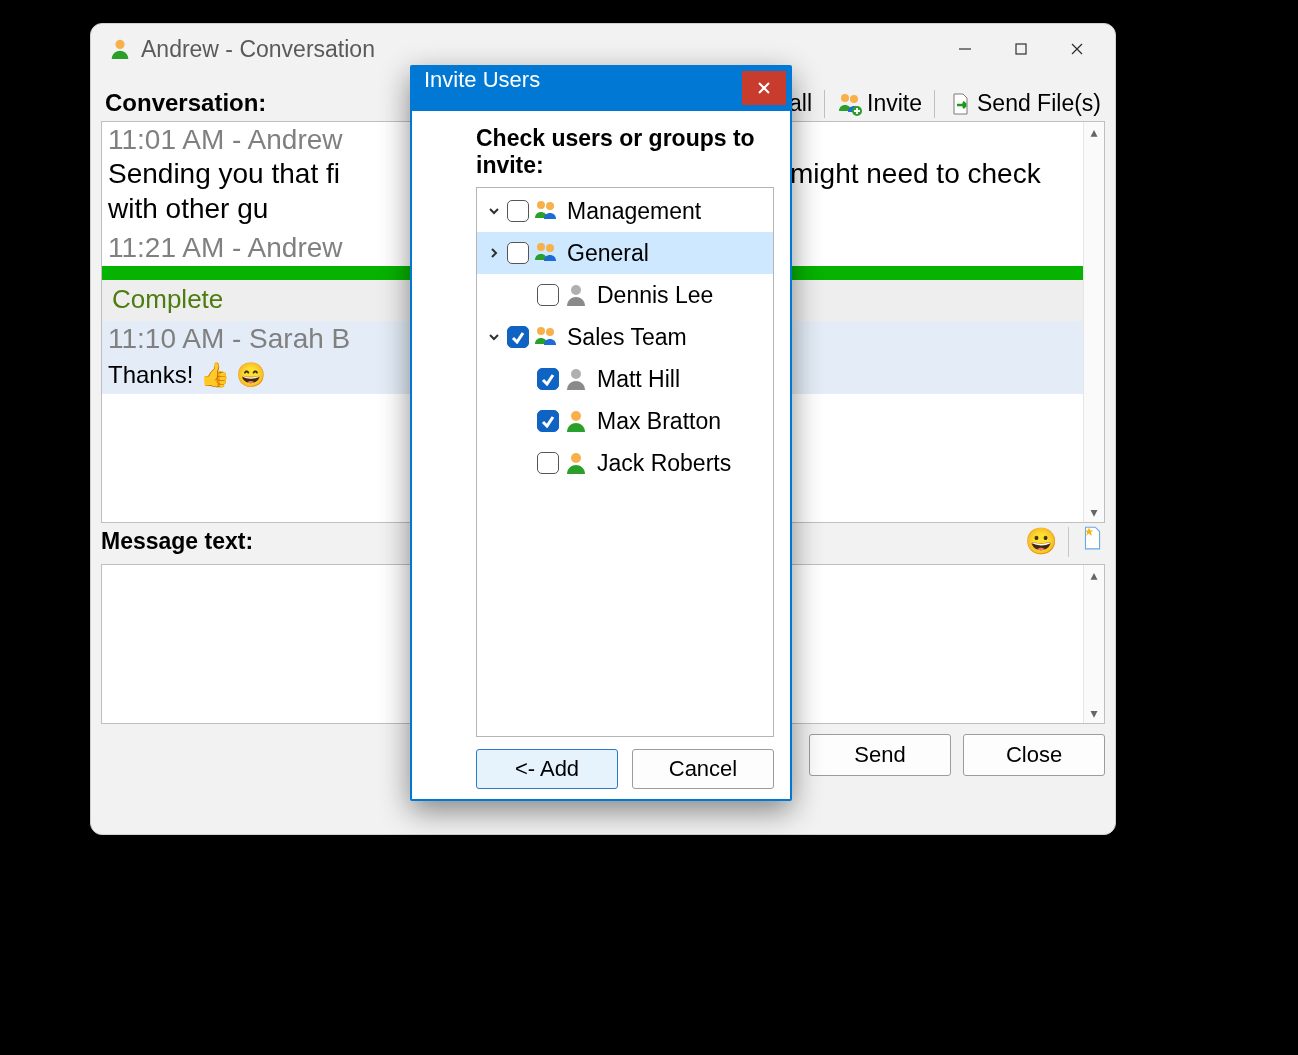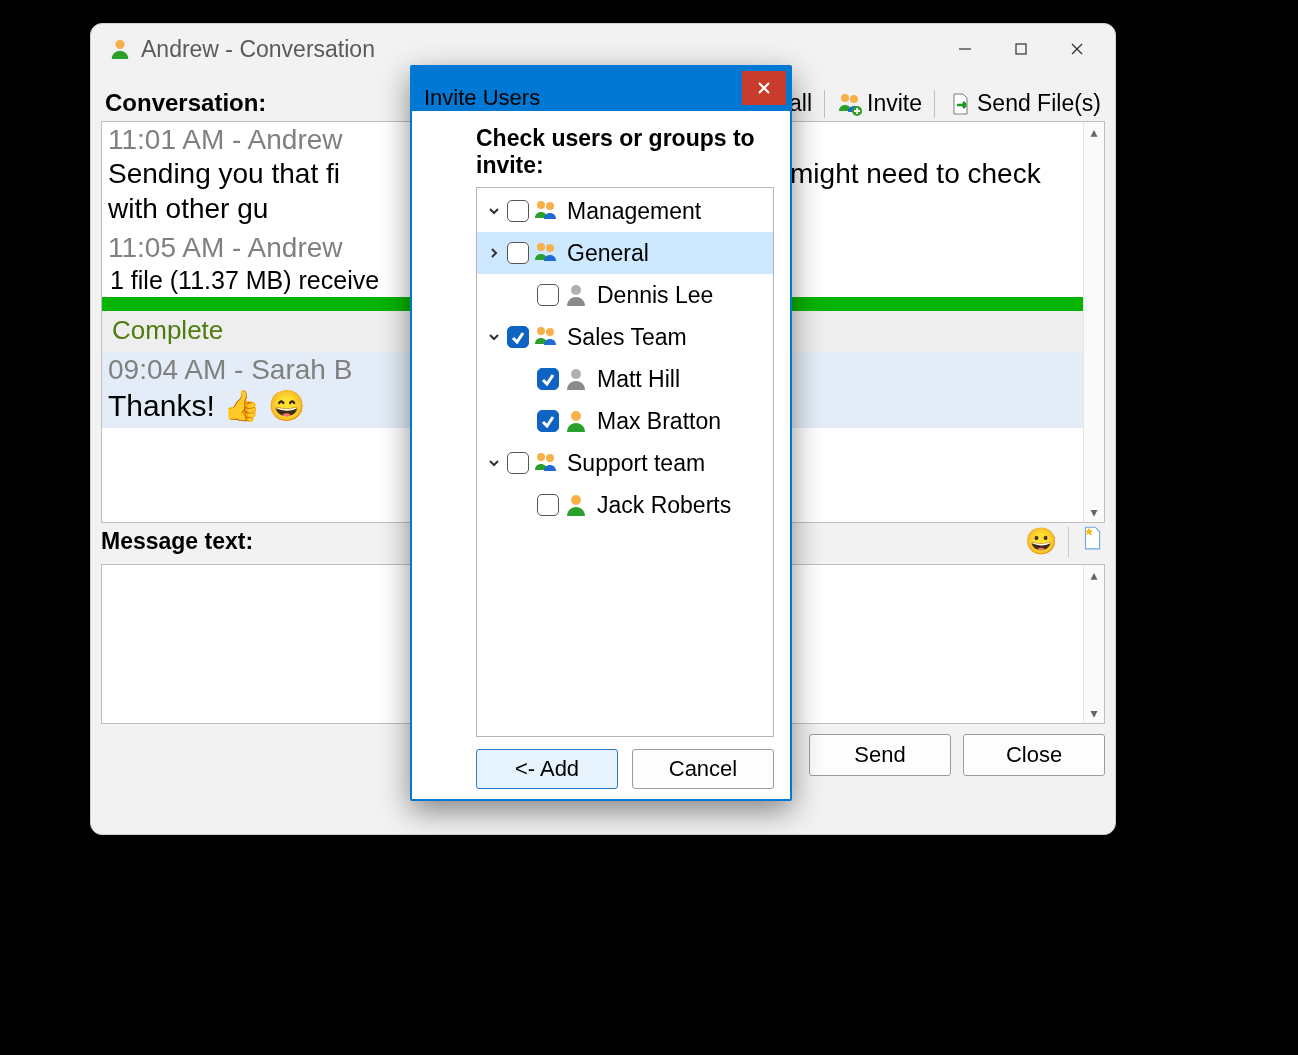--- a/index.html
+++ b/index.html
@@ -64,21 +64,21 @@
     position:relative;
     overflow:hidden;
   }
   .conv-content { position:absolute; left:0; top:0; right:20px; bottom:0; }
   .msg-meta { color:var(--muted); font-size:28px; padding:2px 6px 0 6px; }
   .msg-body { font-size:28px; padding:0 6px 4px 6px; line-height:1.25;}
   .msg-file-body { font-size:25px; padding:2px 6px 0 8px;}
   .progress { height:14px; background:var(--green-bar); margin:2px 0 0 0; }
   .complete-row { background:#eeeeee; color:#4d7c0f; font-size:26px; padding:4px 8px 6px 10px; }
   .from-other { background:var(--row-alt);}
-  .emoji { font-size:30px; vertical-align:middle;}
+  .emoji { font-size:24px; vertical-align:middle;}
   .conv-scroll { position:absolute; right:0; top:0; bottom:0; width:20px; background:#fafafa; border-left:1px solid #e6e6e6;}
   .scroll-arrow { font-size:14px; color:#666; text-align:center; }
   .scroll-arrow.top{ position:absolute; top:2px; left:0; right:0;}
   .scroll-arrow.bot{ position:absolute; bottom:2px; left:0; right:0;}
 
   
   .msgtext-row { display:flex; align-items:center; margin-top:2px;text-align:right;}
   .msgtext-label { font-weight:700; font-size:23px;}
   .msgt-icons { margin-left:auto; display:flex; align-items:center; gap:10px;}
   .vsep { width:1px; height:30px; background:#c8c8c8;}
@@ -108,22 +108,22 @@
     left:410px; top:65px;
     width:378px; height:732px;
     background:#fff;
     border:2px solid var(--blue);
     border-radius:2px;
     box-shadow:0 10px 30px rgba(0,0,0,0.45);
     display:flex; flex-direction:column;
   }
   .modal-title {
     height:44px; background:var(--blue);
-    color:#000000; font-size:22px;
-    display:flex; align-items:flex-end;
+    color:#ffffff; font-size:22px;
+    display:flex; align-items:flex-start;
     padding-left:12px;
   }
   .modal-close {
     width:44px; height:34px; margin-left:auto; margin-right:4px;
     background:#c83c2e; display:flex; align-items:center; justify-content:center; align-self:flex-start; margin-top:4px;
   }
   .modal-close svg { width:12px; height:12px; stroke:#fff; stroke-width:2;}
   .modal-body { padding:14px 16px 10px 16px; flex:1; display:flex; flex-direction:column;margin-left:48px;}
   .modal-instr { font-weight:700; font-size:23px; margin-bottom:8px;}
   .tree {
@@ -245,27 +245,26 @@
 
     <div class="conv-box">
       <div class="conv-content">
         <div class="msg-meta">11:01 AM - Andrew</div>
         <div class="msg-body">
           <span>Sending you that fi</span>
           <span style="display:inline-block; width:380px;"></span>
           <span>You might need to check with other gu</span>
         </div>
 
-        <div class="msg-meta">11:05 AM - Andrew</div>
-        <div class="msg-file-body">1 file (11.37 MB) receive</div>
+        <div class="msg-meta">11:21 AM - Andrew</div>
         <div class="progress"></div>
         <div class="complete-row">Complete</div>
 
         <div class="from-other">
-          <div class="msg-meta">09:04 AM - Sarah B</div>
+          <div class="msg-meta">11:10 AM - Sarah B</div>
           <div class="msg-body">
             <span class="emoji">Thanks! 👍 😄</span>
           </div>
         </div>
       </div>
       <div class="conv-scroll">
         <div class="scroll-arrow top">▴</div>
         <div class="scroll-arrow bot">▾</div>
       </div>
     </div>
@@ -401,37 +400,20 @@
             </svg>
           </span>
         <span class="usr-ic">
     <svg viewBox="0 0 24 24" width="24" height="24" class="person-svg ">
       <circle class="head" cx="12" cy="7" r="5"></circle>
               <path class="body" d="M3 23c0-6 5-9 9-9s9 3 9 9z"></path>
     </svg>
           </span>
         <span class="node-label">Max Bratton</span>
       </div>
-        <div class="tree-row depth1 ">
-    <span class="expander">
-            <svg viewBox="0 0 12 12">
-              <polyline points="2,4 6,8 10,4"></polyline>
-            </svg>
-          </span>
-    <span class="cb "></span>
-    <span class="grp-ic">
-    <svg viewBox="0 0 26 26" width="26" height="26" class="group-svg">
-      <circle class="h1" cx="8" cy="7" r="4"></circle>
-              <path class="b1" d="M2 20c0-4 3-6 6-6s6 2 6 6z"></path>
-      <circle class="h2" cx="17" cy="8" r="4"></circle>
-              <path class="b2" d="M11 21c0-4 3-6 6-6s6 2 6 6z"></path>
-    </svg>
-          </span>
-    <span class="node-label">Support team</span>
-  </div>
         <div class="tree-row depth2">
         <span class="cb "></span>
         <span class="usr-ic">
     <svg viewBox="0 0 24 24" width="24" height="24" class="person-svg ">
       <circle class="head" cx="12" cy="7" r="5"></circle>
               <path class="body" d="M3 23c0-6 5-9 9-9s9 3 9 9z"></path>
     </svg>
           </span>
         <span class="node-label">Jack Roberts</span>
       </div>

